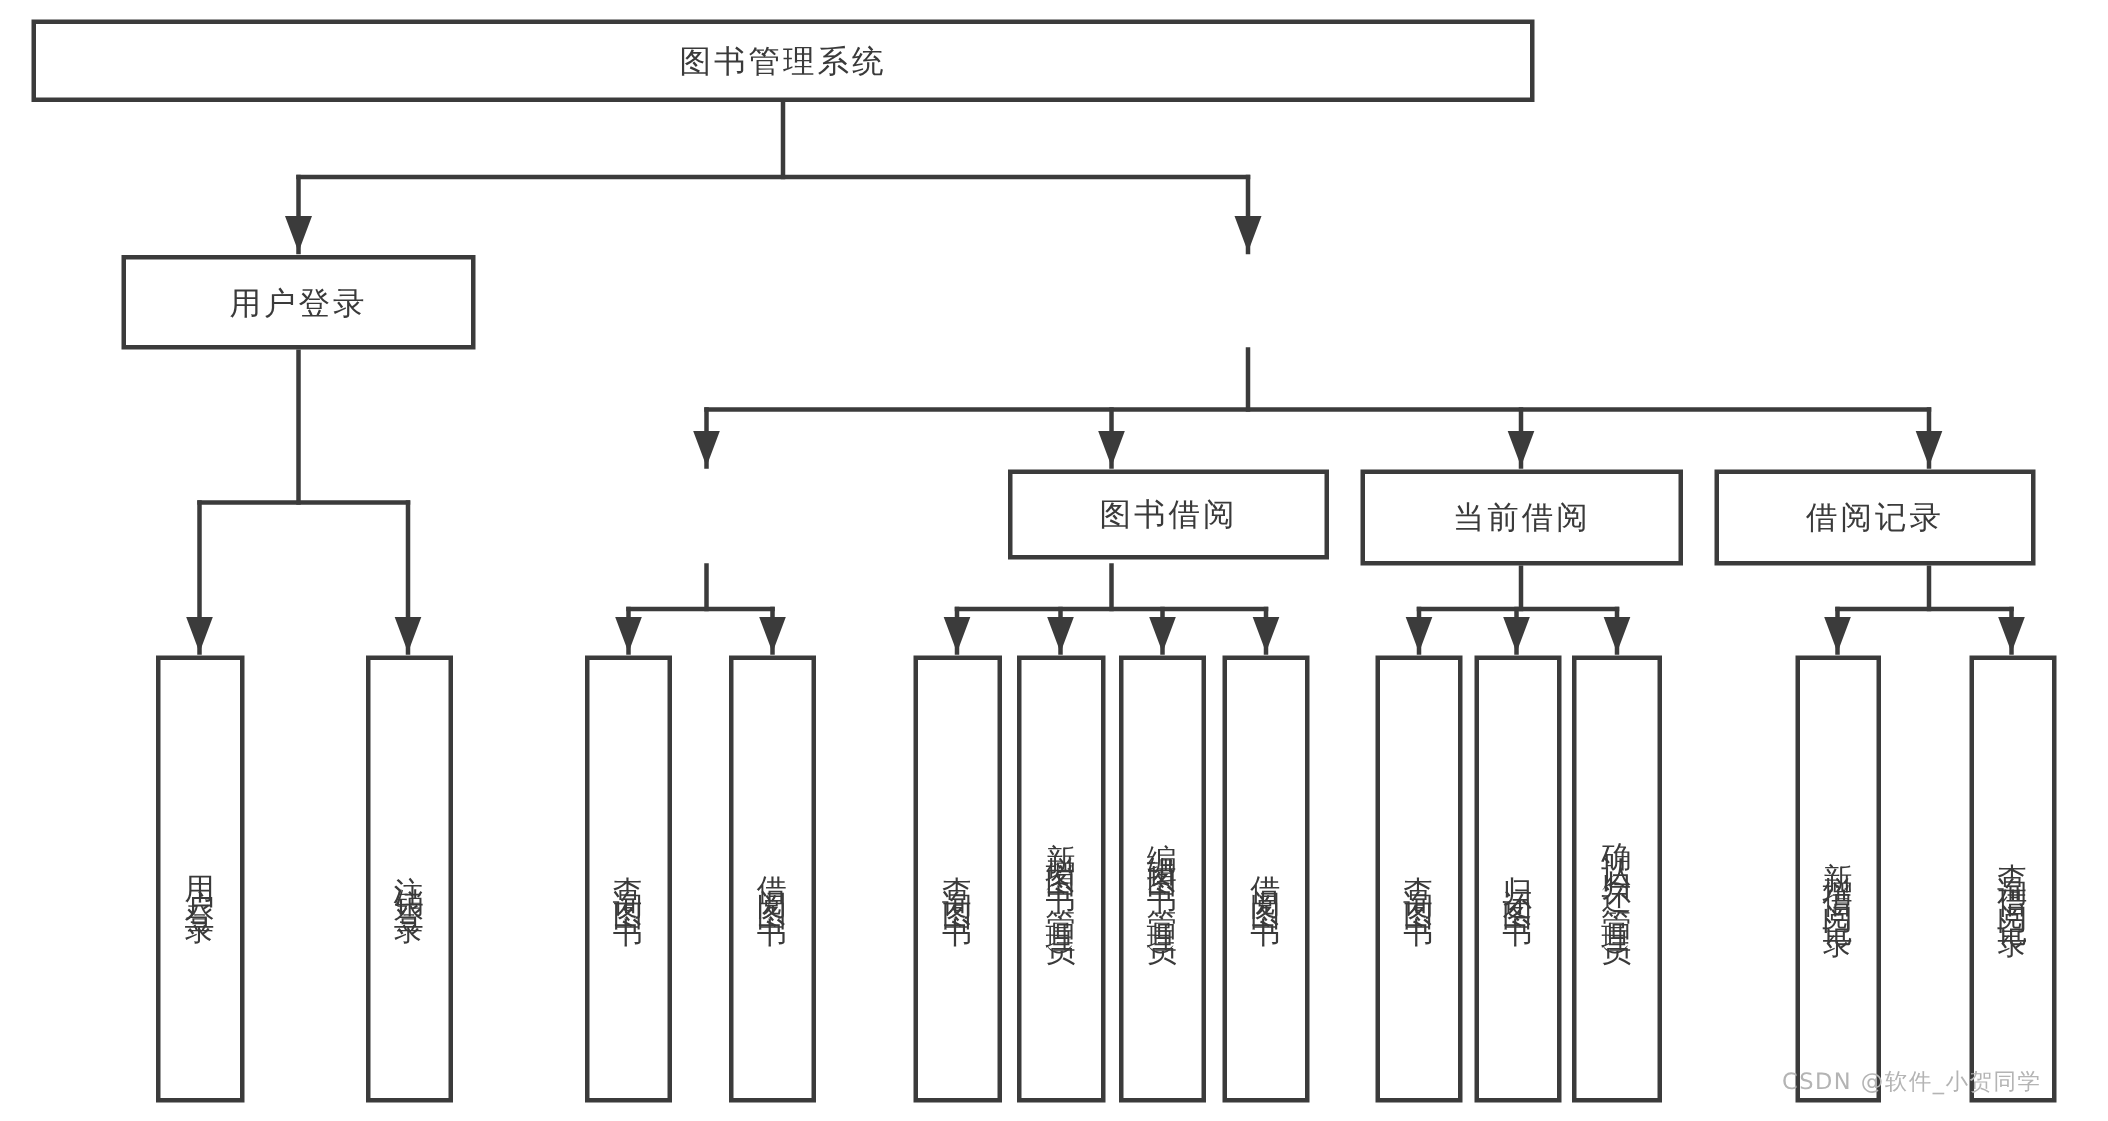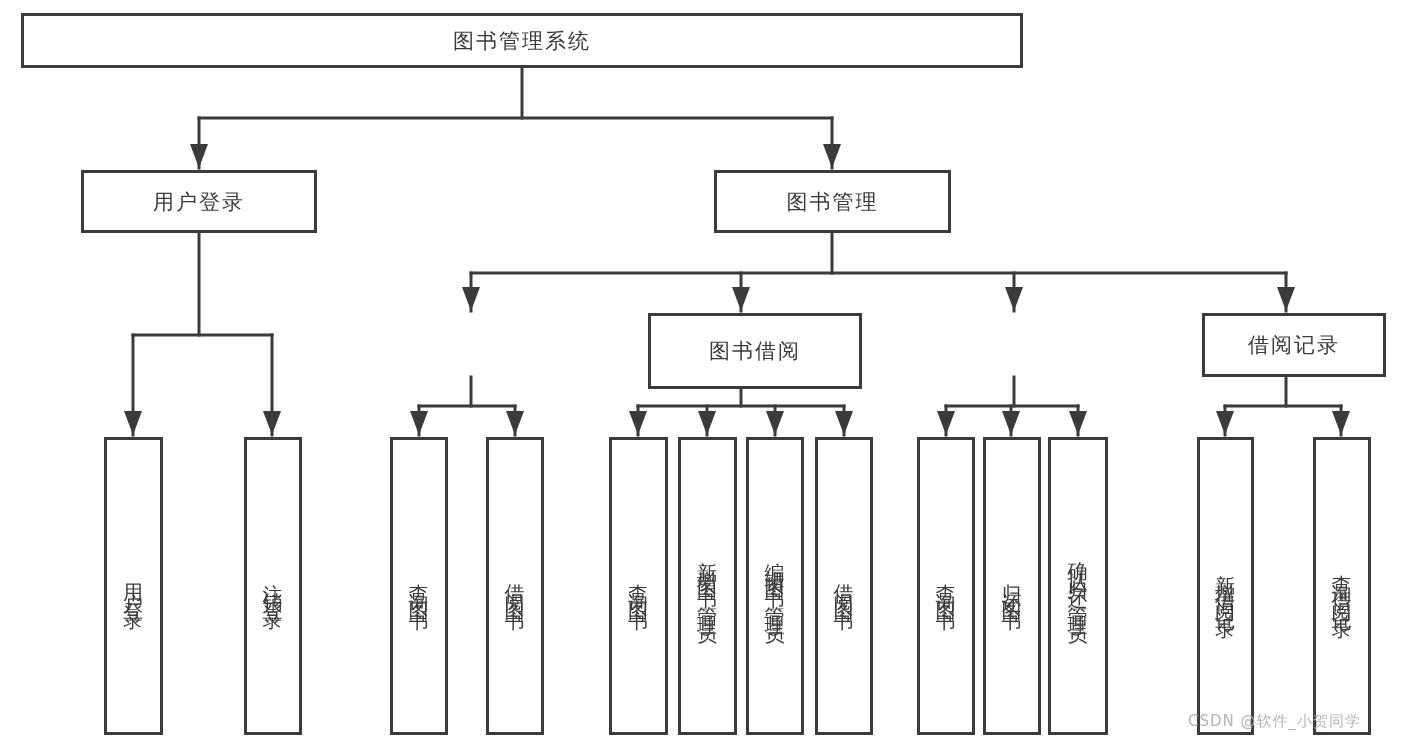--- a/index.html
+++ b/index.html
@@ -110,28 +110,28 @@
     </g>
   </svg>
 
   <div class="box" style="left:21px; top:13px; width:1002px; height:55px;">
     <span class="h-label">图书管理系统</span>
   </div>
 
   <div class="box" style="left:81px; top:170px; width:236px; height:63px;">
     <span class="h-label">用户登录</span>
   </div>
-  <div class="box" style="left:714px; top:170px; width:237px; height:63px;">
-    <span class="h-label">图书管理</span>
-  </div>
 
-  <div class="box" style="left:648px; top:313px; width:214px; height:76px;">
+  <div class="box" style="left:672px; top:313px; width:214px; height:60px;">
     <span class="h-label">图书借阅</span>
   </div>
-  <div class="box" style="left:1202px; top:313px; width:184px; height:64px;">
+  <div class="box" style="left:907px; top:313px; width:215px; height:64px;">
+    <span class="h-label">当前借阅</span>
+  </div>
+  <div class="box" style="left:1143px; top:313px; width:214px; height:64px;">
     <span class="h-label">借阅记录</span>
   </div>
 
   <div class="box" style="left:104px; top:437px; width:59px; height:298px;">
     <span class="v-label">用户登录</span>
   </div>
   <div class="box" style="left:244px; top:437px; width:58px; height:298px;">
     <span class="v-label">注销登录</span>
   </div>
 

